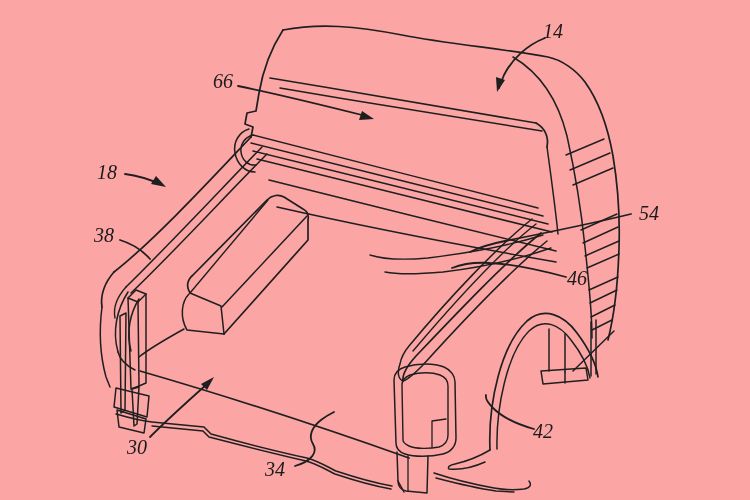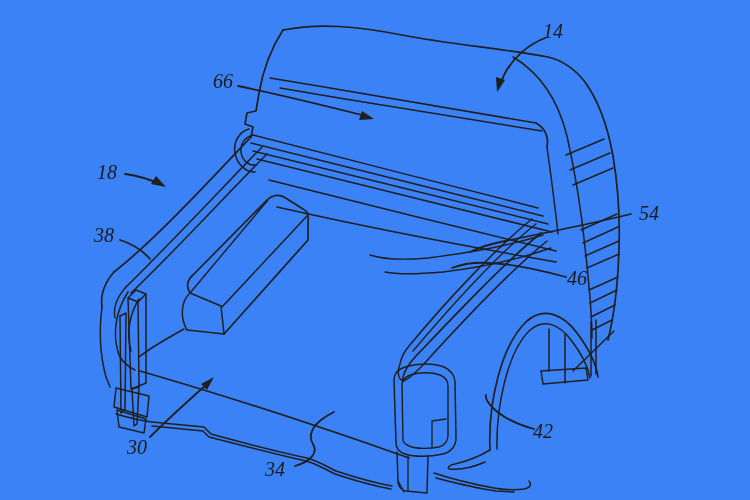--- a/index.html
+++ b/index.html
@@ -5,21 +5,21 @@
   html, body {
     margin: 0;
     padding: 0;
     background: #ffffff;
     font-family: "Liberation Serif", serif;
   }
   .figure-canvas {
     position: relative;
     width: 750px;
     height: 500px;
-    background: #3b82f6;
+    background: #fca5a5;
     overflow: hidden;
   }
   svg { display: block; }
   .ref-num {
     font-family: "Liberation Serif", serif;
     font-style: italic;
     font-size: 20px;
     fill: #1a1a1a;
   }
 </style>

